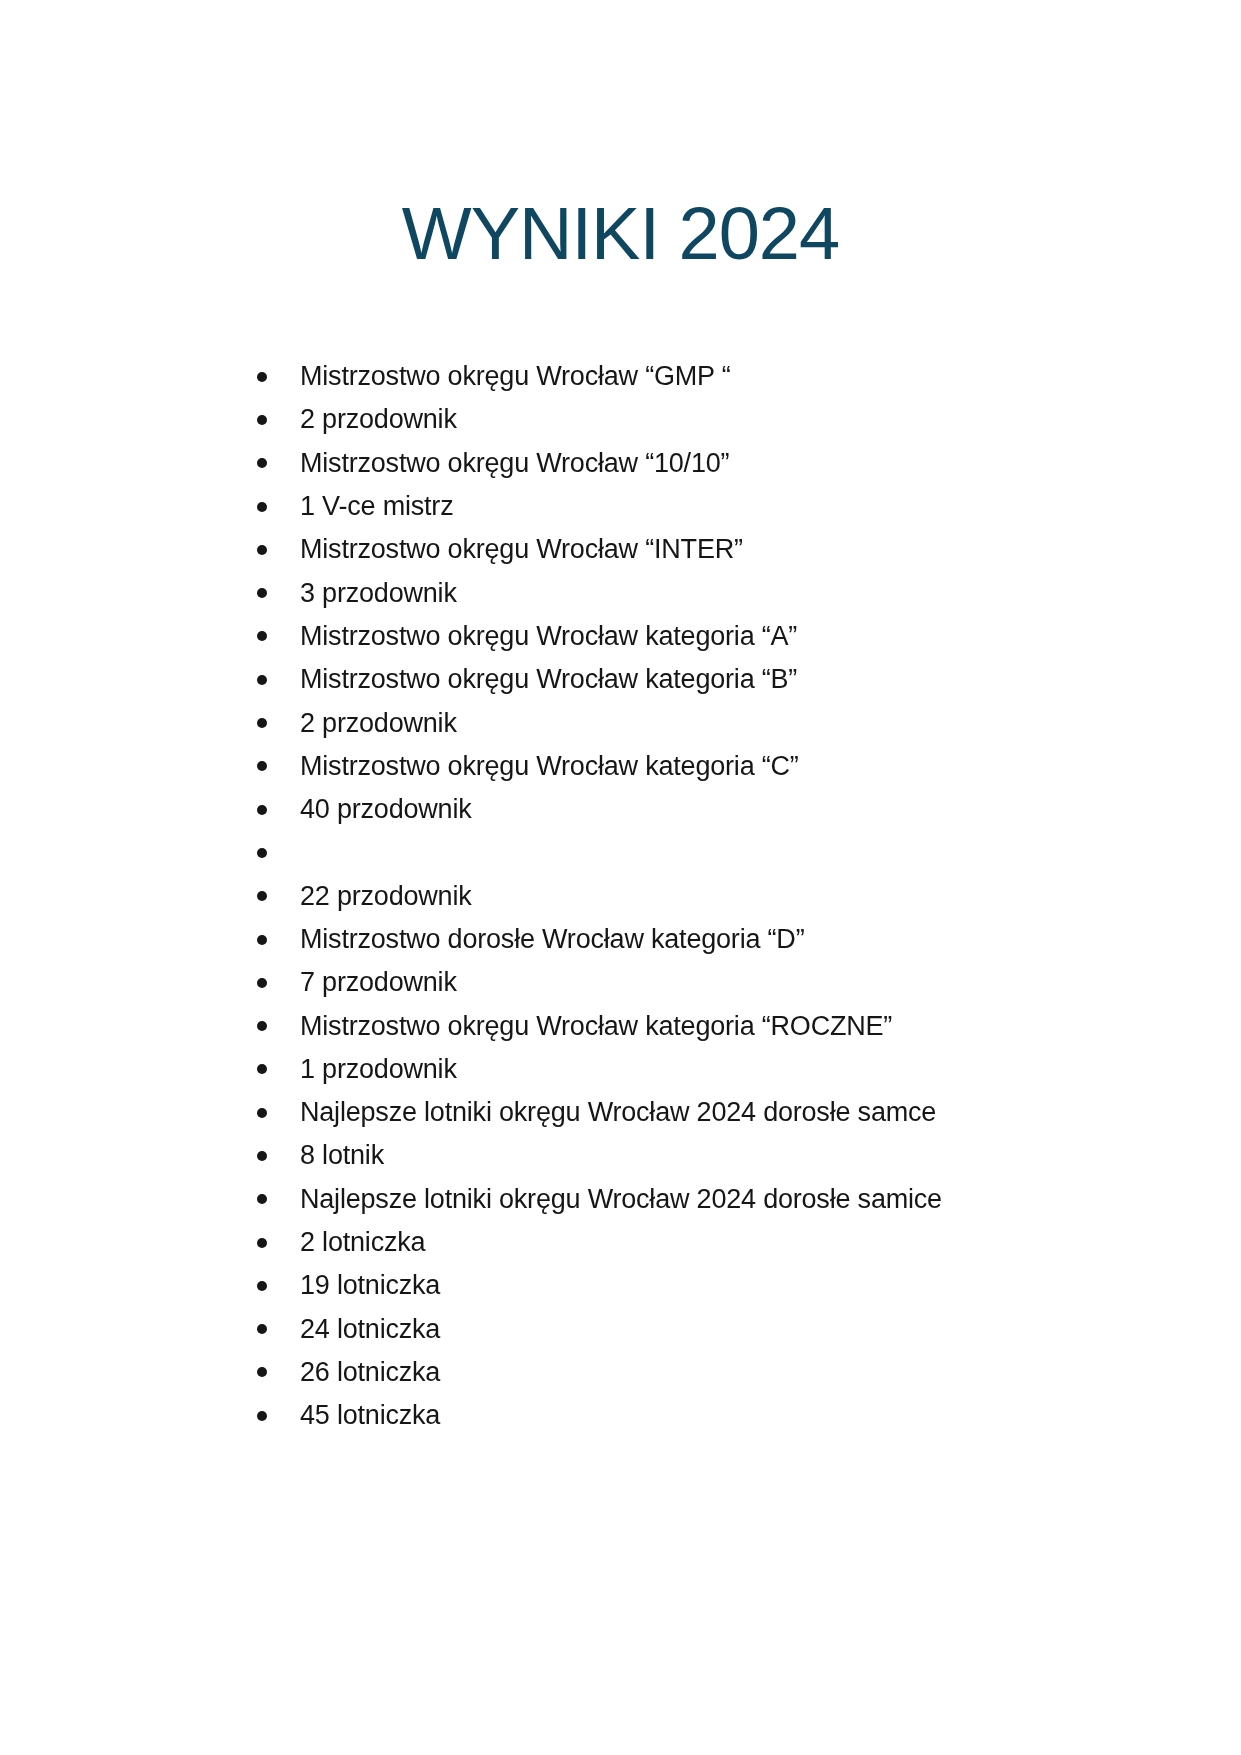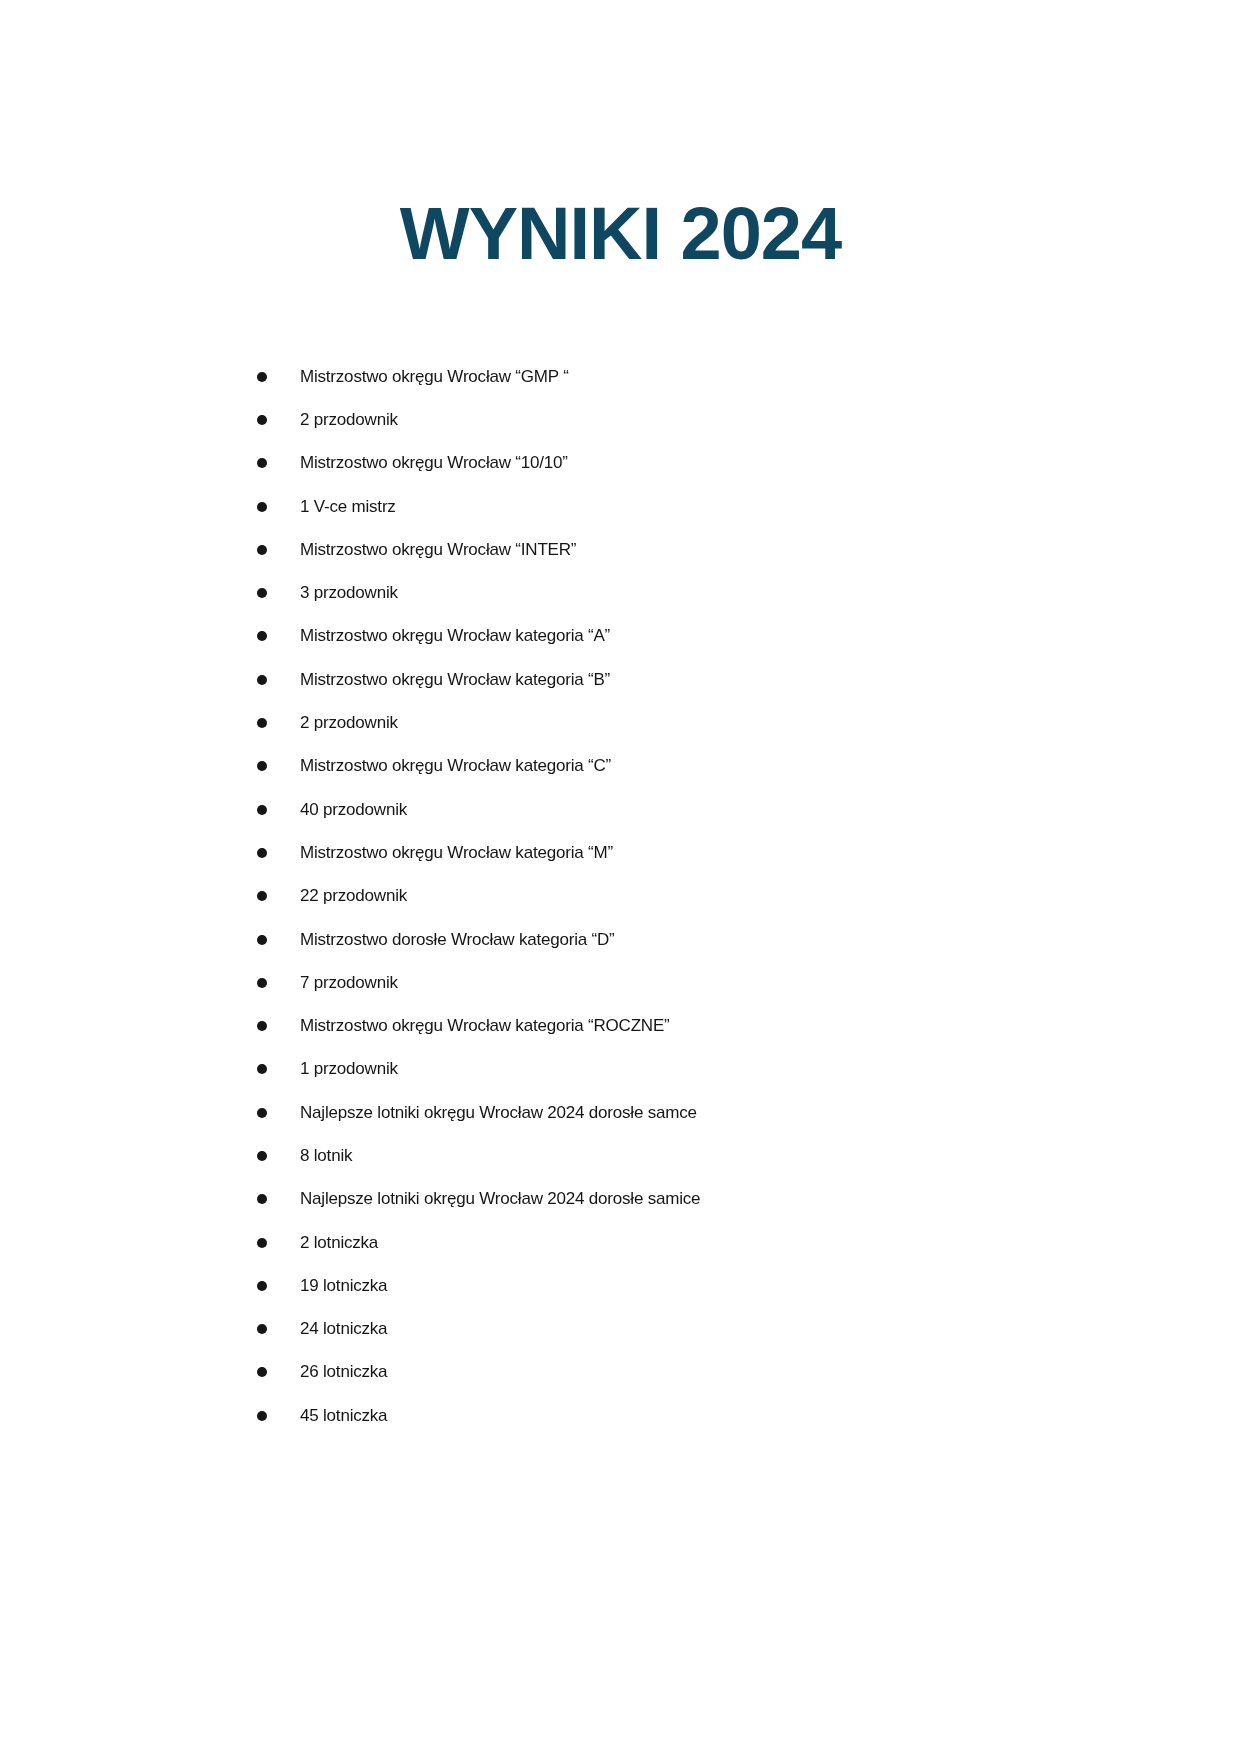--- a/index.html
+++ b/index.html
@@ -17,38 +17,38 @@
     color: #161616;
   }
   .doc-title {
     position: absolute;
     top: 184px;
     left: 0;
     width: 100%;
     text-align: center;
     font-size: 74px;
     line-height: 100px;
-    font-weight: 700;
+    font-weight: 400;
     letter-spacing: -1px;
     color: #0F4761;
     white-space: pre;
   }
   .results-list {
     position: absolute;
     top: 355px;
     left: 257px;
     margin: 0;
     padding: 0;
     list-style: none;
   }
   .list-item {
     display: flex;
     align-items: center;
     height: 43.3px;
-    font-size: 17px;
+    font-size: 27px;
     letter-spacing: -0.2px;
   }
   .bullet {
     flex: 0 0 10px;
     width: 10px;
     height: 10px;
     border-radius: 50%;
     background: #161616;
     margin-right: 33px;
   }
@@ -114,21 +114,20 @@
     <span class="li-text">Mistrzostwo okręgu Wrocław kategoria “C”</span>
   </li>
 
   <li class="list-item">
     <span class="bullet"></span>
     <span class="li-text">40 przodownik</span>
   </li>
 
   <li class="list-item">
     <span class="bullet"></span>
-    <span class="li-text">Mistrzostwo okręgu Wrocław kategoria “M”</span>
   </li>
 
   <li class="list-item">
     <span class="bullet"></span>
     <span class="li-text">22 przodownik</span>
   </li>
 
   <li class="list-item">
     <span class="bullet"></span>
     <span class="li-text">Mistrzostwo dorosłe Wrocław kategoria “D”</span>

